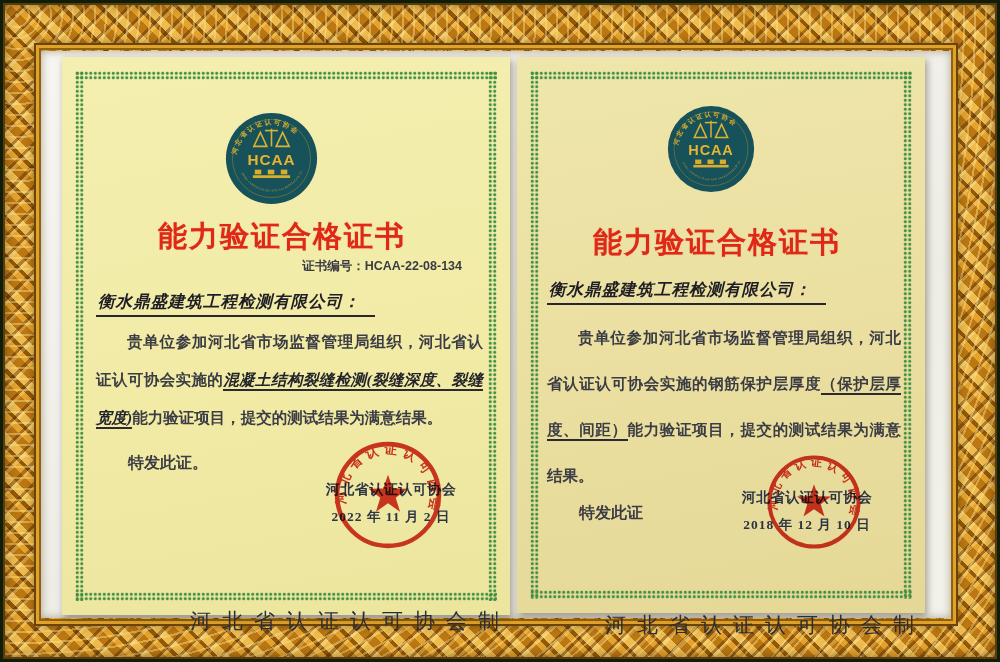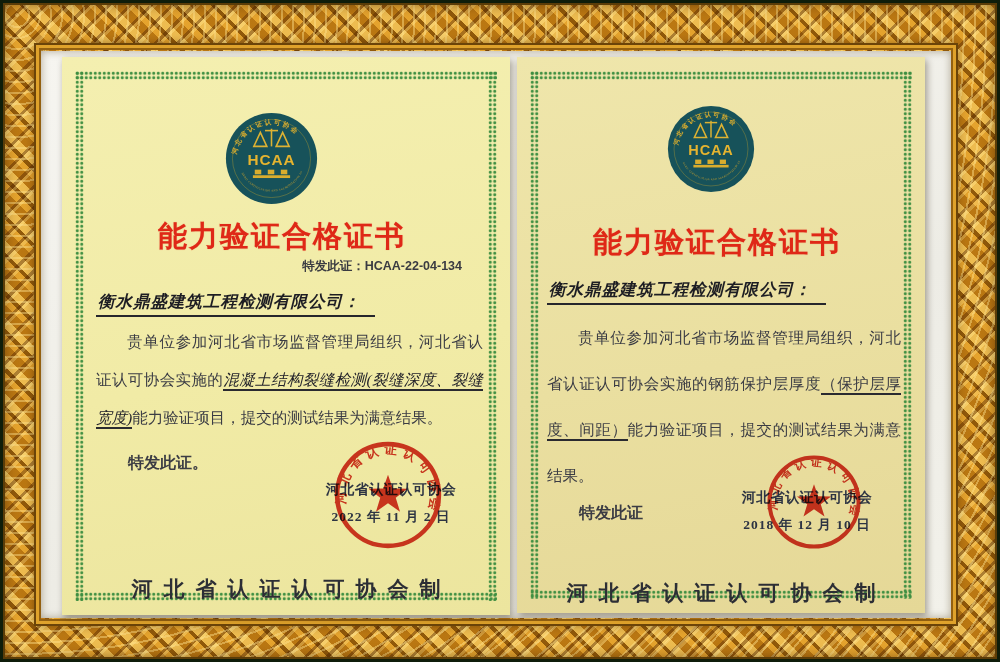--- a/index.html
+++ b/index.html
@@ -66,43 +66,43 @@
   .cert-left  .text-block{ left:34px; right:27px; top:234px; }
   .cert-right .text-block{ left:30px; right:24px; top:222px; }
   .company{
     display:inline-block; font-size:16.5px; font-weight:700; font-style:italic;
     color:#1d1d23; border-bottom:2px solid #26262c; padding:0 14px 2px 2px;
     letter-spacing:1px;
   }
   .cert-left  .company{ margin-bottom:6px; }
   .cert-right .company{ margin-bottom:10px; }
   .body-par{
-    font-size:15.5px; font-weight:400; line-height:38px;
+    font-size:15.5px; font-weight:700; line-height:38px;
     text-align:justify; text-indent:2em; color:#3b3c44;
   }
   .cert-right .body-par{ line-height:46px; font-size:15.5px; }
   .u-script{ font-style:italic; border-bottom:2px solid #2a2a30; padding-bottom:1px; color:#22222a; }
   .u-plain{ border-bottom:2px solid #2a2a30; padding-bottom:1px; }
   .closing{ font-size:16px; font-weight:700; text-indent:2em; color:#3b3c44; }
   .cert-left  .closing{ margin-top:16px; }
   .cert-right .closing{ margin-top:4px; }
   
   .sign-block{ position:absolute; text-align:center; color:#2d3443; }
   .cert-left  .sign-block{ left:238px; top:424px; width:182px; }
   .cert-right .sign-block{ left:200px; top:432px; width:180px; }
   .issuer{ font-size:14px; font-weight:700; letter-spacing:.5px; }
   .issue-date{ font-size:13.5px; font-weight:700; margin-top:9px; letter-spacing:1px; }
   .seal{ position:absolute; mix-blend-mode:multiply; opacity:.92; }
   .cert-left  .seal{ left:32px; top:-42px; width:112px; height:112px; }
   .cert-right .seal{ left:48px; top:-36px; width:98px; height:98px; }
   
   .footer-line{
-    position:absolute; left:0; right:0; text-align:center;
-    font-size:21px; font-weight:700; color:#2c2e35;
-    letter-spacing:11px; padding-left:11px;
+    position:absolute; left:0; right:0; text-align:right;
+    font-size:21px; font-weight:400; color:#2c2e35;
+    letter-spacing:11px; padding-left:11px;margin-top:32px;
   }
   .cert-left  .footer-line{ top:518px; }
   .cert-right .footer-line{ top:522px; }
 </style>
 </head>
 <body>
 
 <div class="scene">
   <div class="frame"></div>
   <div class="frame-lip"></div>
@@ -137,21 +137,21 @@
       <g fill="#d9ad2e">
         <rect x="30" y="68" width="40" height="3"></rect>
         <rect x="32" y="62" width="7" height="5"></rect>
         <rect x="46" y="62" width="7" height="5"></rect>
         <rect x="60" y="62" width="7" height="5"></rect>
       </g>
     </svg>
 
     <div class="cert-title">能力验证合格证书</div>
 
-    <div class="cert-no"><span>特发此证：</span><span>HCAA-22-04-134</span></div>
+    <div class="cert-no"><span>证书编号：</span><span>HCAA-22-08-134</span></div>
 
     <div class="text-block">
       <span class="company">衡水鼎盛建筑工程检测有限公司：</span>
       <p class="body-par"><span>贵单位参加河北省市场监督管理局组织，河北省认证认可协会实施的</span><span class="u-script">混凝土结构裂缝检测(裂缝深度、裂缝宽度)</span><span>能力验证项目，提交的测试结果为满意结果。</span></p>
       <p class="closing">特发此证。</p>
     </div>
 
     <div class="sign-block">
       <svg class="seal" viewBox="0 0 110 110">
         <circle cx="55" cy="55" r="50" fill="none" stroke="#d2291b" stroke-width="4.5"></circle>

